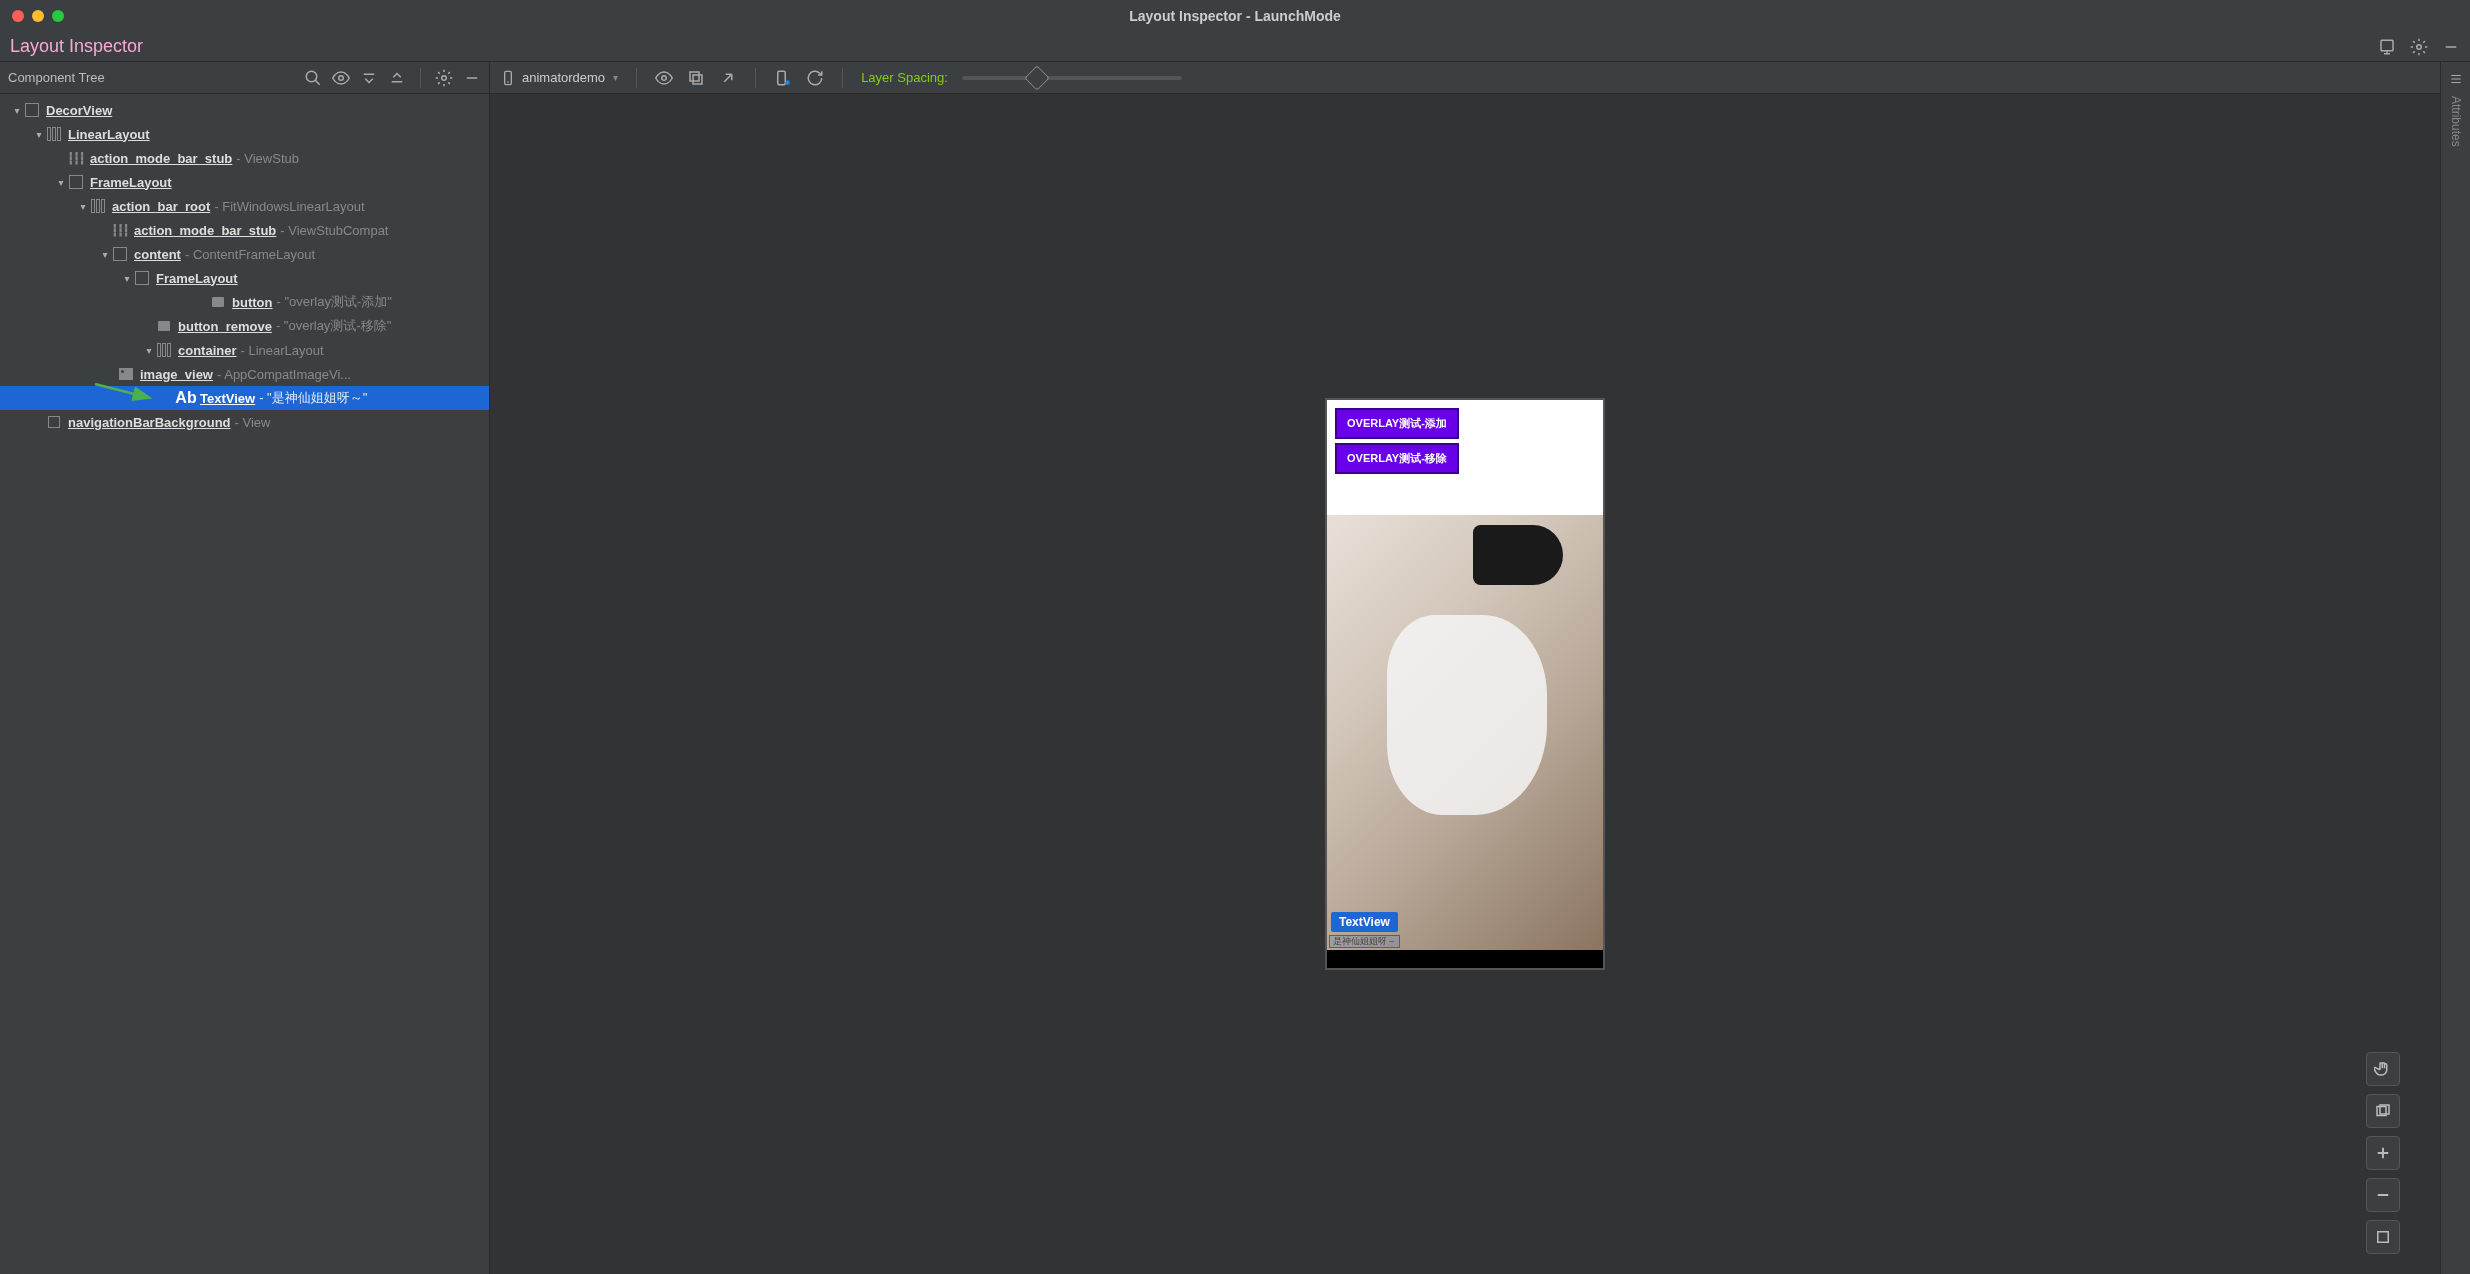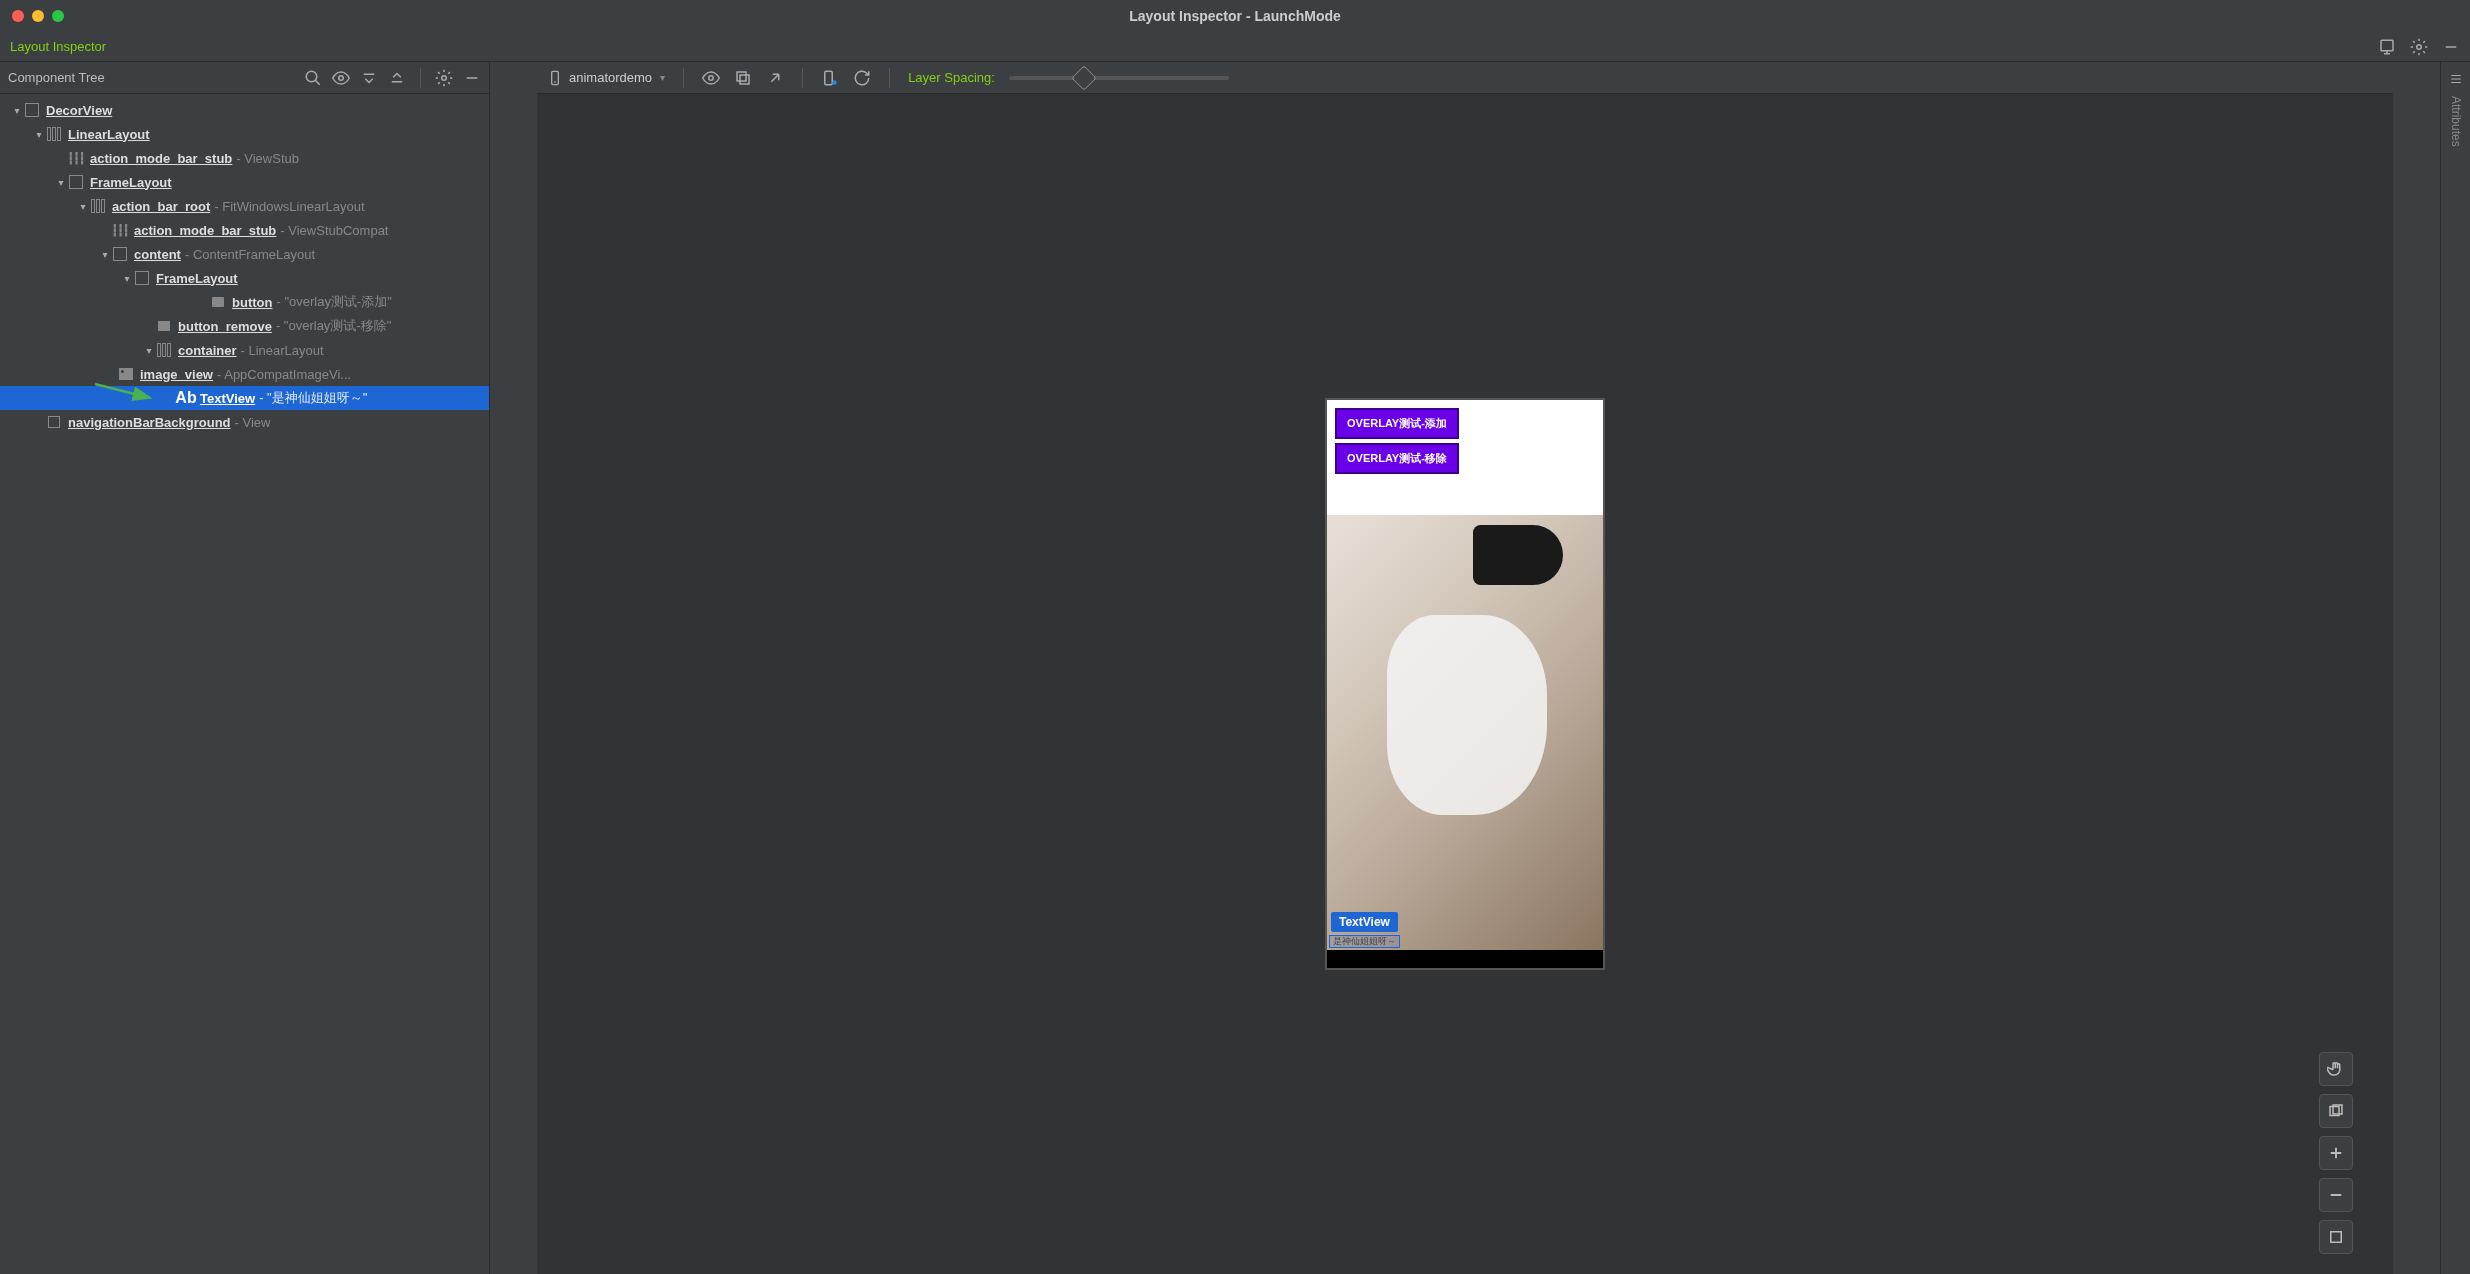--- a/index.html
+++ b/index.html
@@ -9,24 +9,24 @@
 
 .titlebar { height: 32px; background: #3c3f41; display: flex; align-items: center; padding: 0 12px; position: relative; }
 .traffic-lights { display: flex; gap: 8px; }
 .tl { width: 12px; height: 12px; border-radius: 50%; }
 .tl.red { background: #ff5f57; }
 .tl.yellow { background: #febc2e; }
 .tl.green { background: #28c840; }
 .title-text { position: absolute; left: 50%; transform: translateX(-50%); color: #ccc; font-weight: 600; font-size: 14px; }
 
 .subtitle-bar { height: 30px; display: flex; align-items: center; justify-content: space-between; padding: 0 10px; border-bottom: 1px solid #2b2b2b; }
-.subtitle-left { color: #84cc16; font-size: 13px; }
+.subtitle-left { color: #f9a8d4; font-size: 18px; }
 .subtitle-right { display: flex; gap: 14px; align-items: center; }
 
-.main-row { flex: 1; display: flex; min-height: 0; gap: 47px; }
+.main-row { flex: 1; display: flex; min-height: 0; }
 
 .left-panel { width: 490px; display: flex; flex-direction: column; border-right: 1px solid #2b2b2b; }
 .panel-header { height: 32px; display: flex; align-items: center; justify-content: space-between; padding: 0 8px; border-bottom: 1px solid #2b2b2b; }
 .panel-title { color: #bbb; font-size: 13px; }
 .panel-tools { display: flex; gap: 10px; align-items: center; }
 
 .tree { flex: 1; overflow: auto; padding-top: 4px; }
 .tree-row { display: flex; align-items: center; height: 24px; white-space: nowrap; padding-left: 4px; cursor: pointer; position: relative; }
 .tree-row.selected { background: #1e66d4; color: #fff; }
 .tree-row .chev { width: 14px; text-align: center; color: #aaa; font-size: 10px; }

